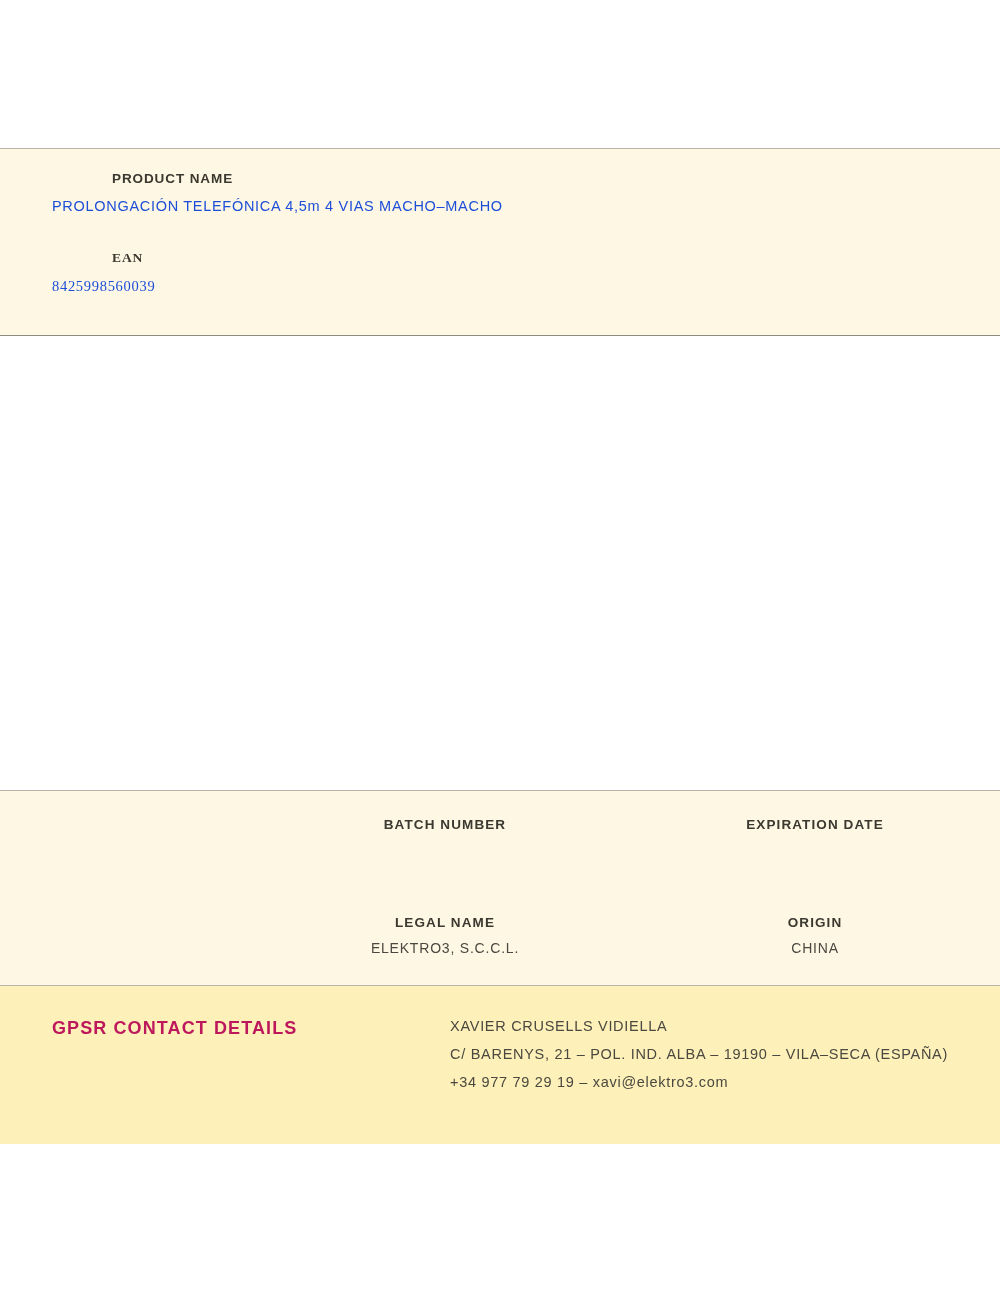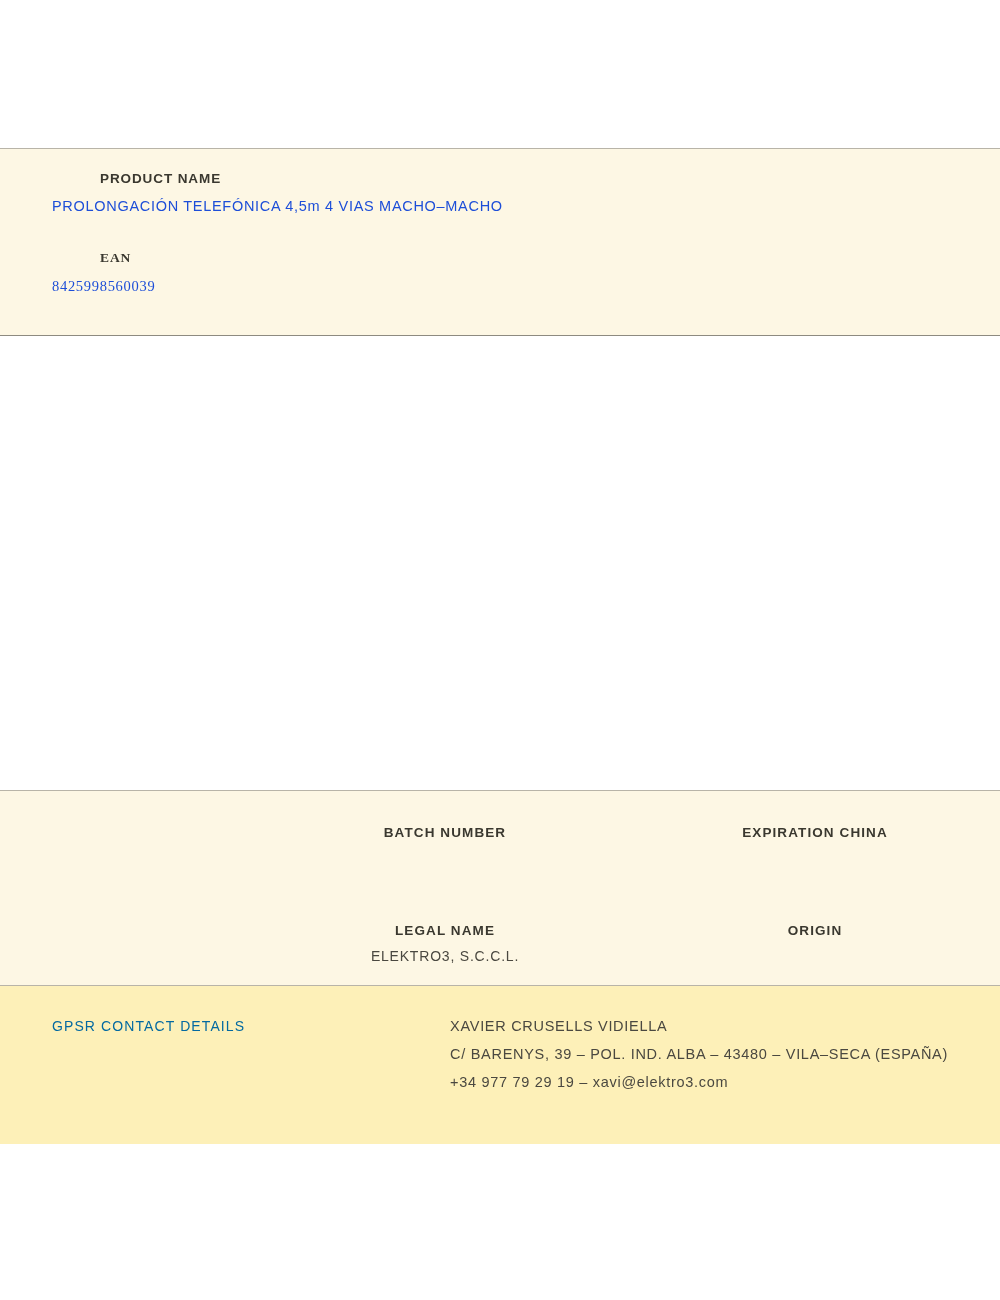--- a/index.html
+++ b/index.html
@@ -34,21 +34,21 @@
     box-sizing: border-box;
   }
   .product-inner {
     padding: 22px 52px 0 52px;
   }
   .field-label {
     font-size: 13.5px;
     font-weight: bold;
     letter-spacing: 0.9px;
     color: #3a382f;
-    margin: 0 0 12px 4px;
+    margin: 0 0 12px 16px;
     padding-left: 44px;
   }
   .field-value {
     font-size: 14.5px;
     letter-spacing: 0.7px;
     color: #1d4ed8;
     margin: 0;
     font-weight: normal;
   }
   .gap-block {
@@ -89,21 +89,21 @@
   .details-col.first {
     flex: 0 0 26%;
   }
   .details-col.second {
     flex: 0 0 37%;
   }
   .details-col.third {
     flex: 0 0 37%;
   }
   .row-one {
-    padding-top: 34px;
+    padding-top: 26px;
   }
   .row-two {
     padding-top: 56px;
   }
   .det-label {
     font-size: 13.5px;
     font-weight: bold;
     letter-spacing: 1.1px;
     color: #3a382f;
     margin: 0 0 10px 0;
@@ -124,24 +124,24 @@
     width: 1000px;
     height: 158px;
     background: #fdf0b8;
     box-sizing: border-box;
     padding: 26px 52px 0 52px;
     display: flex;
     justify-content: space-between;
     align-items: flex-start;
   }
   .gpsr-label {
-    font-size: 14px;
-    font-weight: normal;
+    font-size: 18px;
+    font-weight: bold;
     letter-spacing: 1.1px;
-    color: #0369a1;
+    color: #be185d;
     padding-top: 6px;
   }
   .gpsr-lines {
     font-size: 14.5px;
     letter-spacing: 0.7px;
     color: #4a4840;
     line-height: 28px;
   }
   .gpsr-lines div {
     white-space: nowrap;
@@ -177,41 +177,42 @@
   <div class="middle-empty"></div>
 
   <div class="details-block">
     <div class="details-row row-one">
       <div class="details-col first"></div>
       <div class="details-col second">
         <p class="det-label">BATCH NUMBER</p>
         <p class="det-value"></p>
       </div>
       <div class="details-col third">
-        <p class="det-label">EXPIRATION CHINA</p>
+        <p class="det-label">EXPIRATION DATE</p>
         <p class="det-value"></p>
       </div>
     </div>
 
     <div class="details-row row-two">
       <div class="details-col first"></div>
       <div class="details-col second">
         <p class="det-label">LEGAL NAME</p>
         <p class="det-value">ELEKTRO3, S.C.C.L.</p>
       </div>
       <div class="details-col third">
         <p class="det-label">ORIGIN</p>
+        <p class="det-value">CHINA</p>
       </div>
     </div>
   </div>
 
   <div class="gpsr-block">
     <div class="gpsr-label">GPSR CONTACT DETAILS</div>
     <div class="gpsr-lines">
       <div>XAVIER CRUSELLS VIDIELLA</div>
-      <div>C/ BARENYS, 39 – POL. IND. ALBA – 43480 – VILA–SECA (ESPAÑA)</div>
+      <div>C/ BARENYS, 21 – POL. IND. ALBA – 19190 – VILA–SECA (ESPAÑA)</div>
       <div>+34 977 79 29 19 – xavi@elektro3.com</div>
     </div>
   </div>
 
   <div class="bottom-empty"></div>
 
 </div>
 
 </body></html>

